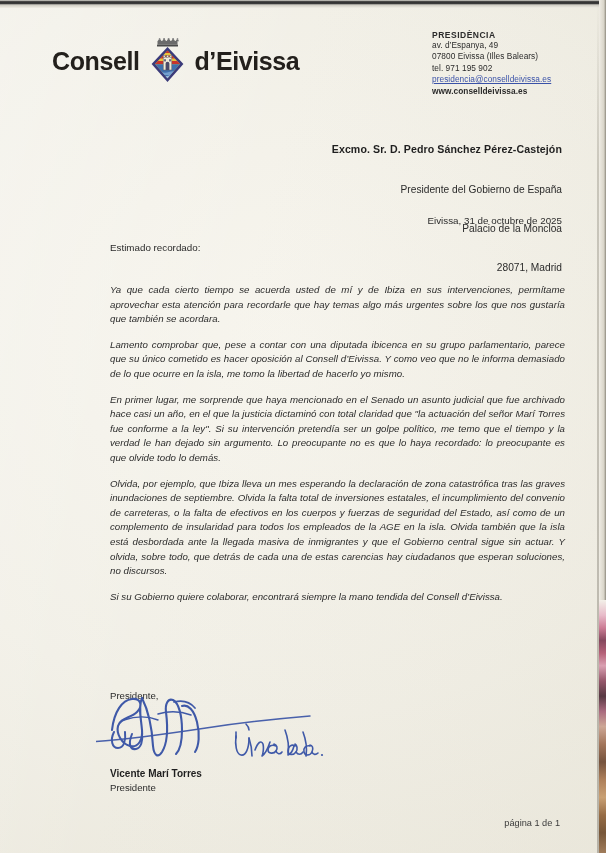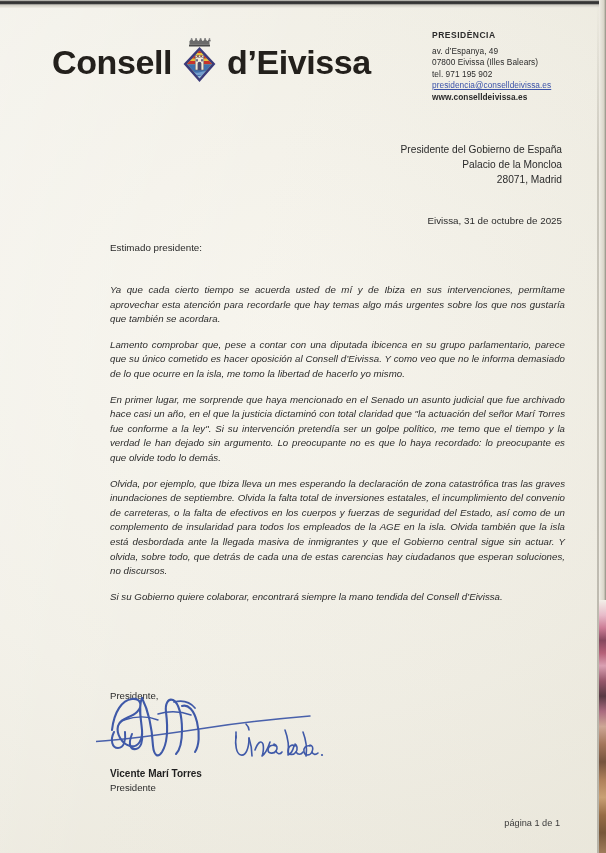--- a/index.html
+++ b/index.html
@@ -72,21 +72,21 @@
     height: 80px;
   }
   #logo-block {
     position: absolute;
     left: 52px; top: 8px;
     display: flex;
     align-items: center;
     gap: 9px;
   }
   .logo-word {
-    font-size: 34px;
+    font-size: 25px;
     font-weight: bold;
     letter-spacing: -0.4px;
     color: #23201c;
     line-height: 1;
   }
   #coat-of-arms {
     width: 37px;
     height: 47px;
     position: relative;
     flex: 0 0 auto;
@@ -95,21 +95,21 @@
   #address-block {
     position: absolute;
     left: 432px; top: 0;
     width: 170px;
   }
   #presidencia {
     font-size: 8.5px;
     font-weight: bold;
     letter-spacing: 0.5px;
     color: #2b2b2b;
-    margin-bottom: 6px;
+    margin-bottom: 0;
   }
   .addr-line {
     font-size: 8.3px;
     line-height: 11.4px;
     color: #2b2b2b;
     letter-spacing: 0.05px;
   }
   .addr-line.mail {
     color: #3a52a8;
     text-decoration: underline;
@@ -129,20 +129,21 @@
     font-size: 10.6px;
     font-weight: bold;
     line-height: 15.5px;
     color: #1f1f1f;
     letter-spacing: 0.1px;
   }
   #recipient .r {
     font-size: 10.2px;
     line-height: 15.2px;
     color: #2b2b2b;
+    margin-top: 24px;
   }
 
   
   #date-line {
     position: absolute;
     left: 300px; top: 215px;
     width: 262px;
     text-align: right;
     font-size: 9.8px;
     color: #2b2b2b;
@@ -287,28 +288,29 @@
       <div id="presidencia">PRESIDÈNCIA</div>
       <div class="addr-line">av. d’Espanya, 49</div>
       <div class="addr-line">07800 Eivissa (Illes Balears)</div>
       <div class="addr-line">tel. 971 195 902</div>
       <div class="addr-line mail">presidencia@conselldeivissa.es</div>
       <div class="addr-line web">www.conselldeivissa.es</div>
     </div>
   </div>
 
   <div id="recipient">
+    <div class="r1">Excmo. Sr. D. Pedro Sánchez Pérez-Castejón</div>
     <div class="r">Presidente del Gobierno de España</div>
     <div class="r">Palacio de la Moncloa</div>
     <div class="r">28071, Madrid</div>
   </div>
 
   <div id="date-line">Eivissa, 31 de octubre de 2025</div>
 
-  <div id="greeting">Estimado presidente:</div>
+  <div id="greeting">Estimado recordado:</div>
 
   <div id="body-text">
     <p>Ya que cada cierto tiempo se acuerda usted de mí y de Ibiza en sus intervenciones, permítame aprovechar esta atención para recordarle que hay temas algo más urgentes sobre los que nos gustaría que también se acordara.</p>
     <p>Lamento comprobar que, pese a contar con una diputada ibicenca en su grupo parlamentario, parece que su único cometido es hacer oposición al Consell d’Eivissa. Y como veo que no le informa demasiado de lo que ocurre en la isla, me tomo la libertad de hacerlo yo mismo.</p>
     <p>En primer lugar, me sorprende que haya mencionado en el Senado un asunto judicial que fue archivado hace casi un año, en el que la justicia dictaminó con total claridad que "la actuación del señor Marí Torres fue conforme a la ley". Si su intervención pretendía ser un golpe político, me temo que el tiempo y la verdad le han dejado sin argumento. Lo preocupante no es que lo haya recordado: lo preocupante es que olvide todo lo demás.</p>
     <p>Olvida, por ejemplo, que Ibiza lleva un mes esperando la declaración de zona catastrófica tras las graves inundaciones de septiembre. Olvida la falta total de inversiones estatales, el incumplimiento del convenio de carreteras, o la falta de efectivos en los cuerpos y fuerzas de seguridad del Estado, así como de un complemento de insularidad para todos los empleados de la AGE en la isla. Olvida también que la isla está desbordada ante la llegada masiva de inmigrantes y que el Gobierno central sigue sin actuar. Y olvida, sobre todo, que detrás de cada una de estas carencias hay ciudadanos que esperan soluciones, no discursos.</p>
     <p>Si su Gobierno quiere colaborar, encontrará siempre la mano tendida del Consell d’Eivissa.</p>
   </div>
 
   <div id="sign-block">

